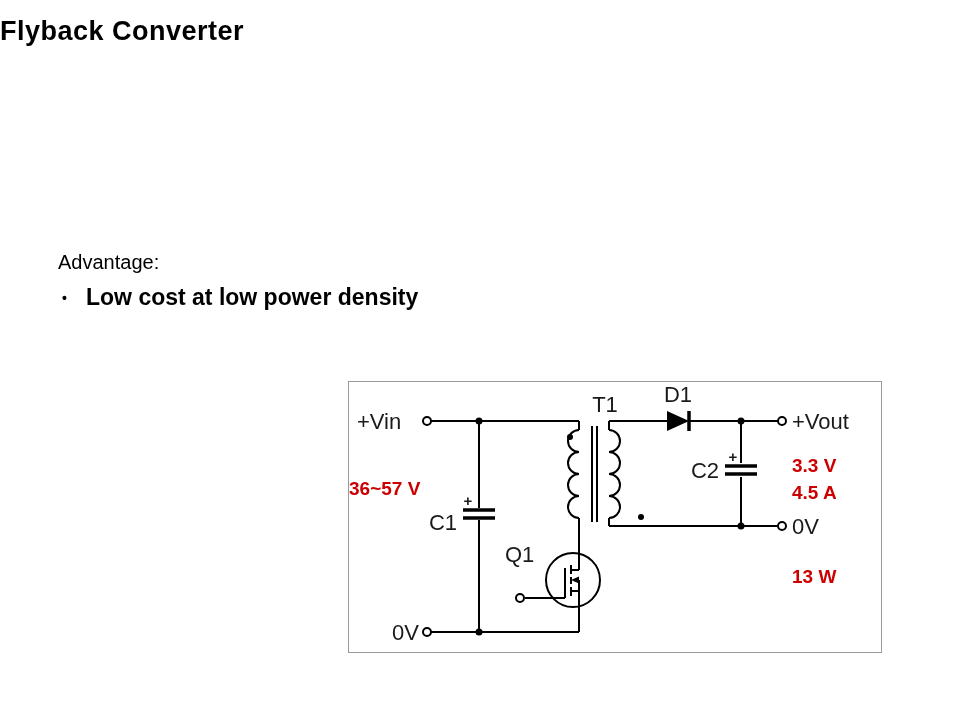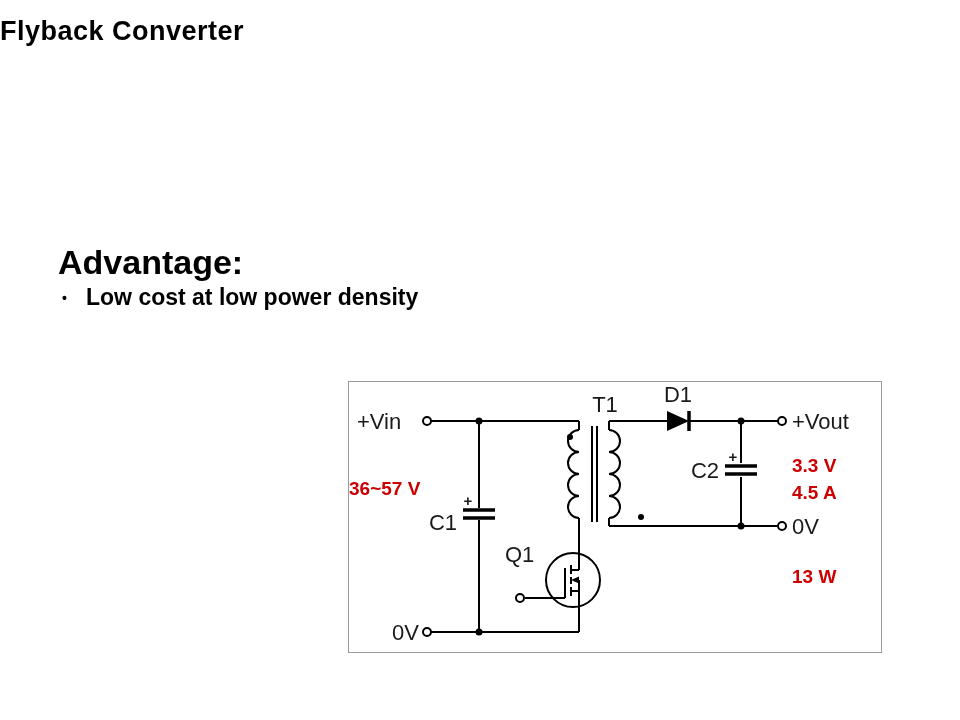--- a/index.html
+++ b/index.html
@@ -22,22 +22,22 @@
     font-weight: bold;
     margin: 0;
     letter-spacing: 0.5px;
   }
   .advantage {
     position: absolute;
     left: 58px;
     top: 246px;
   }
   .adv-heading {
-    font-size: 34px;
-    font-weight: bold;
+    font-size: 20px;
+    font-weight: normal;
     line-height: 32px;
   }
   .bullet-line {
     margin-top: 6px;
     font-size: 23px;
     font-weight: bold;
     display: flex;
     align-items: center;
   }
   .bullet-dot {

